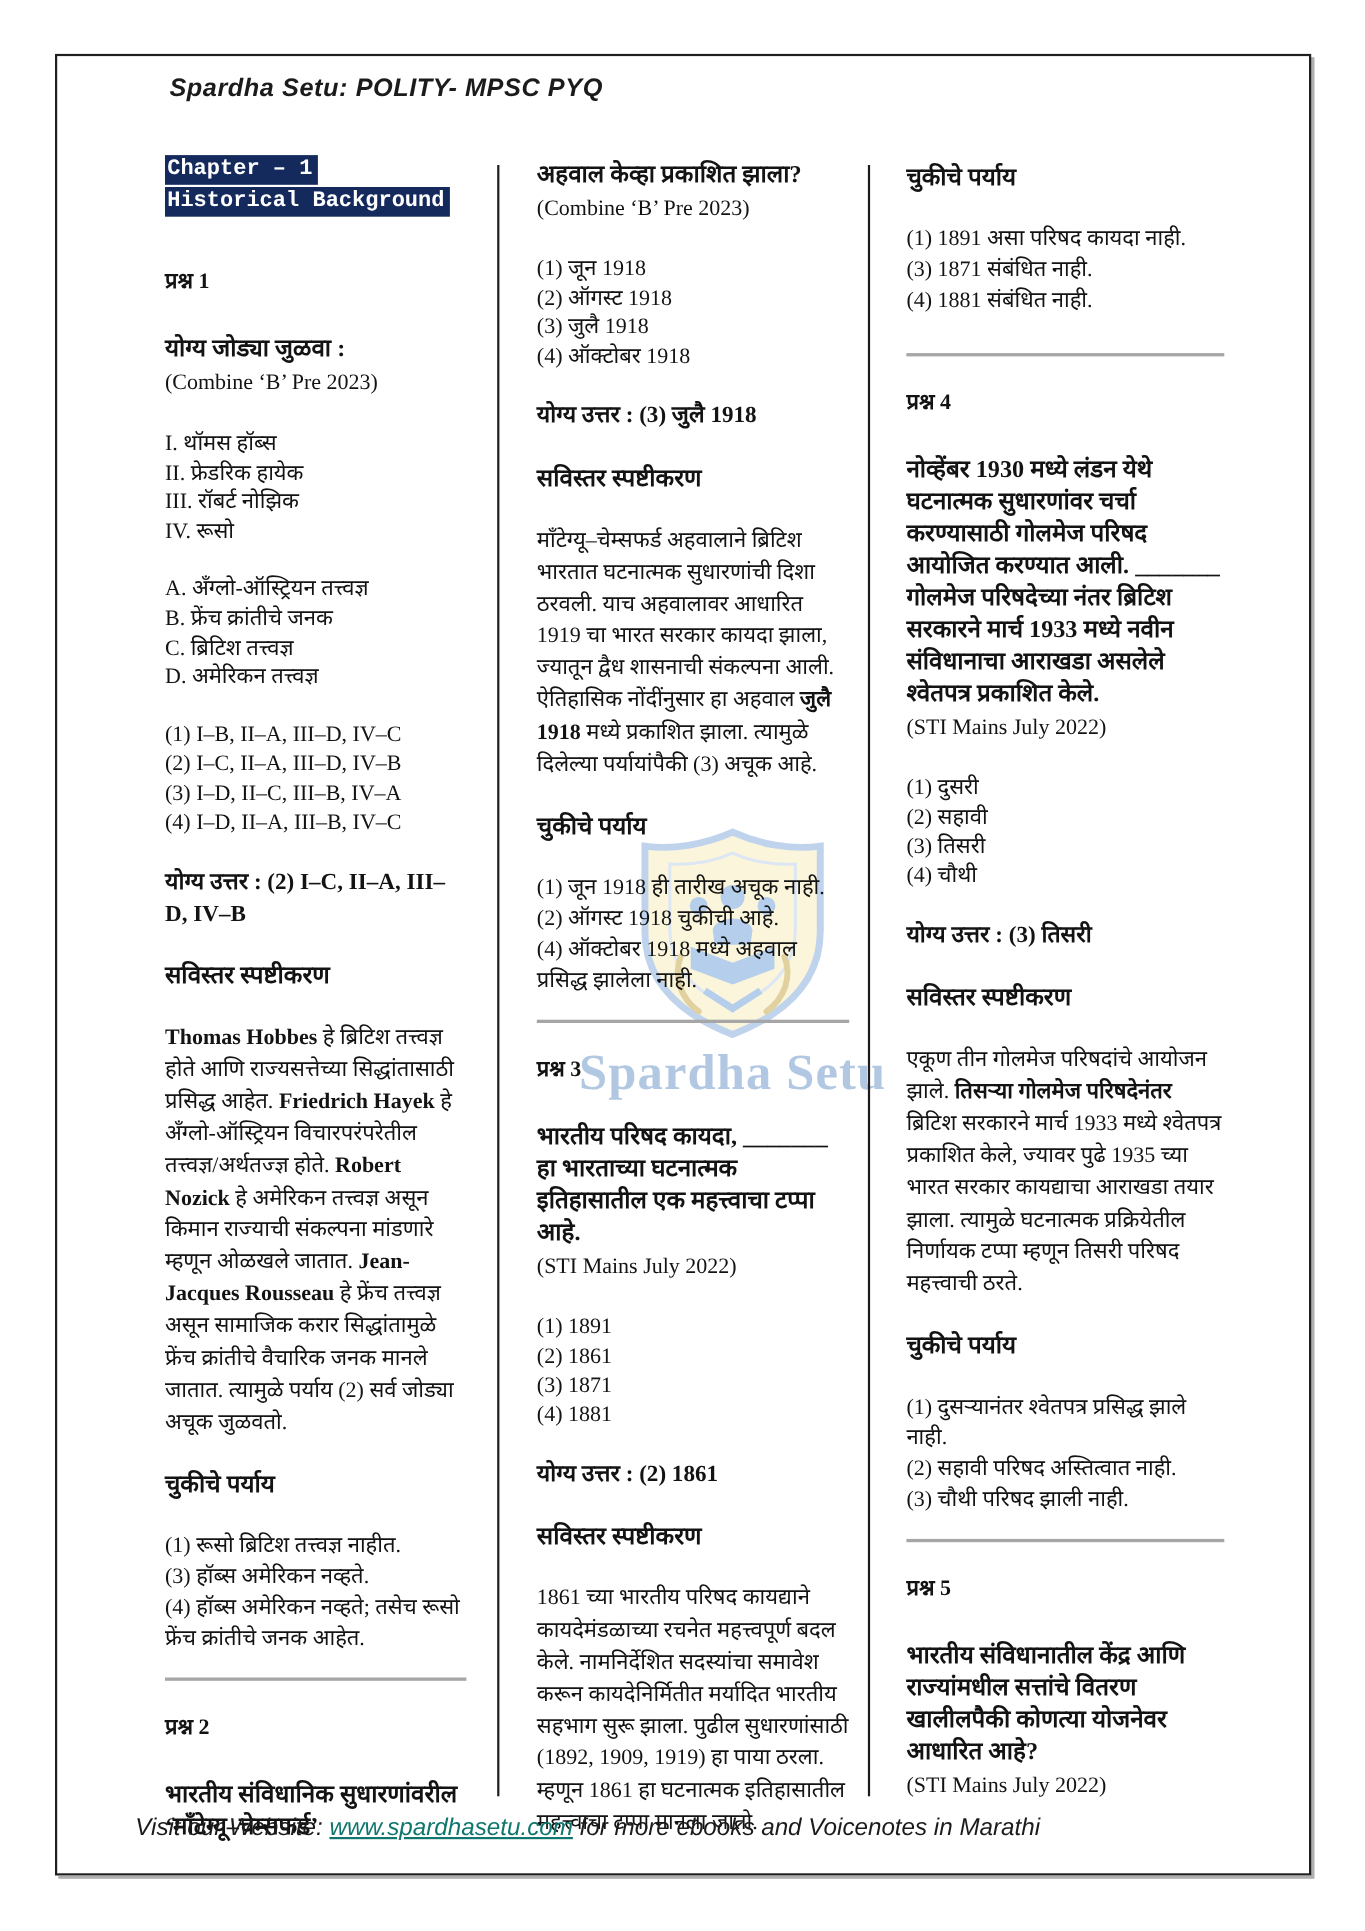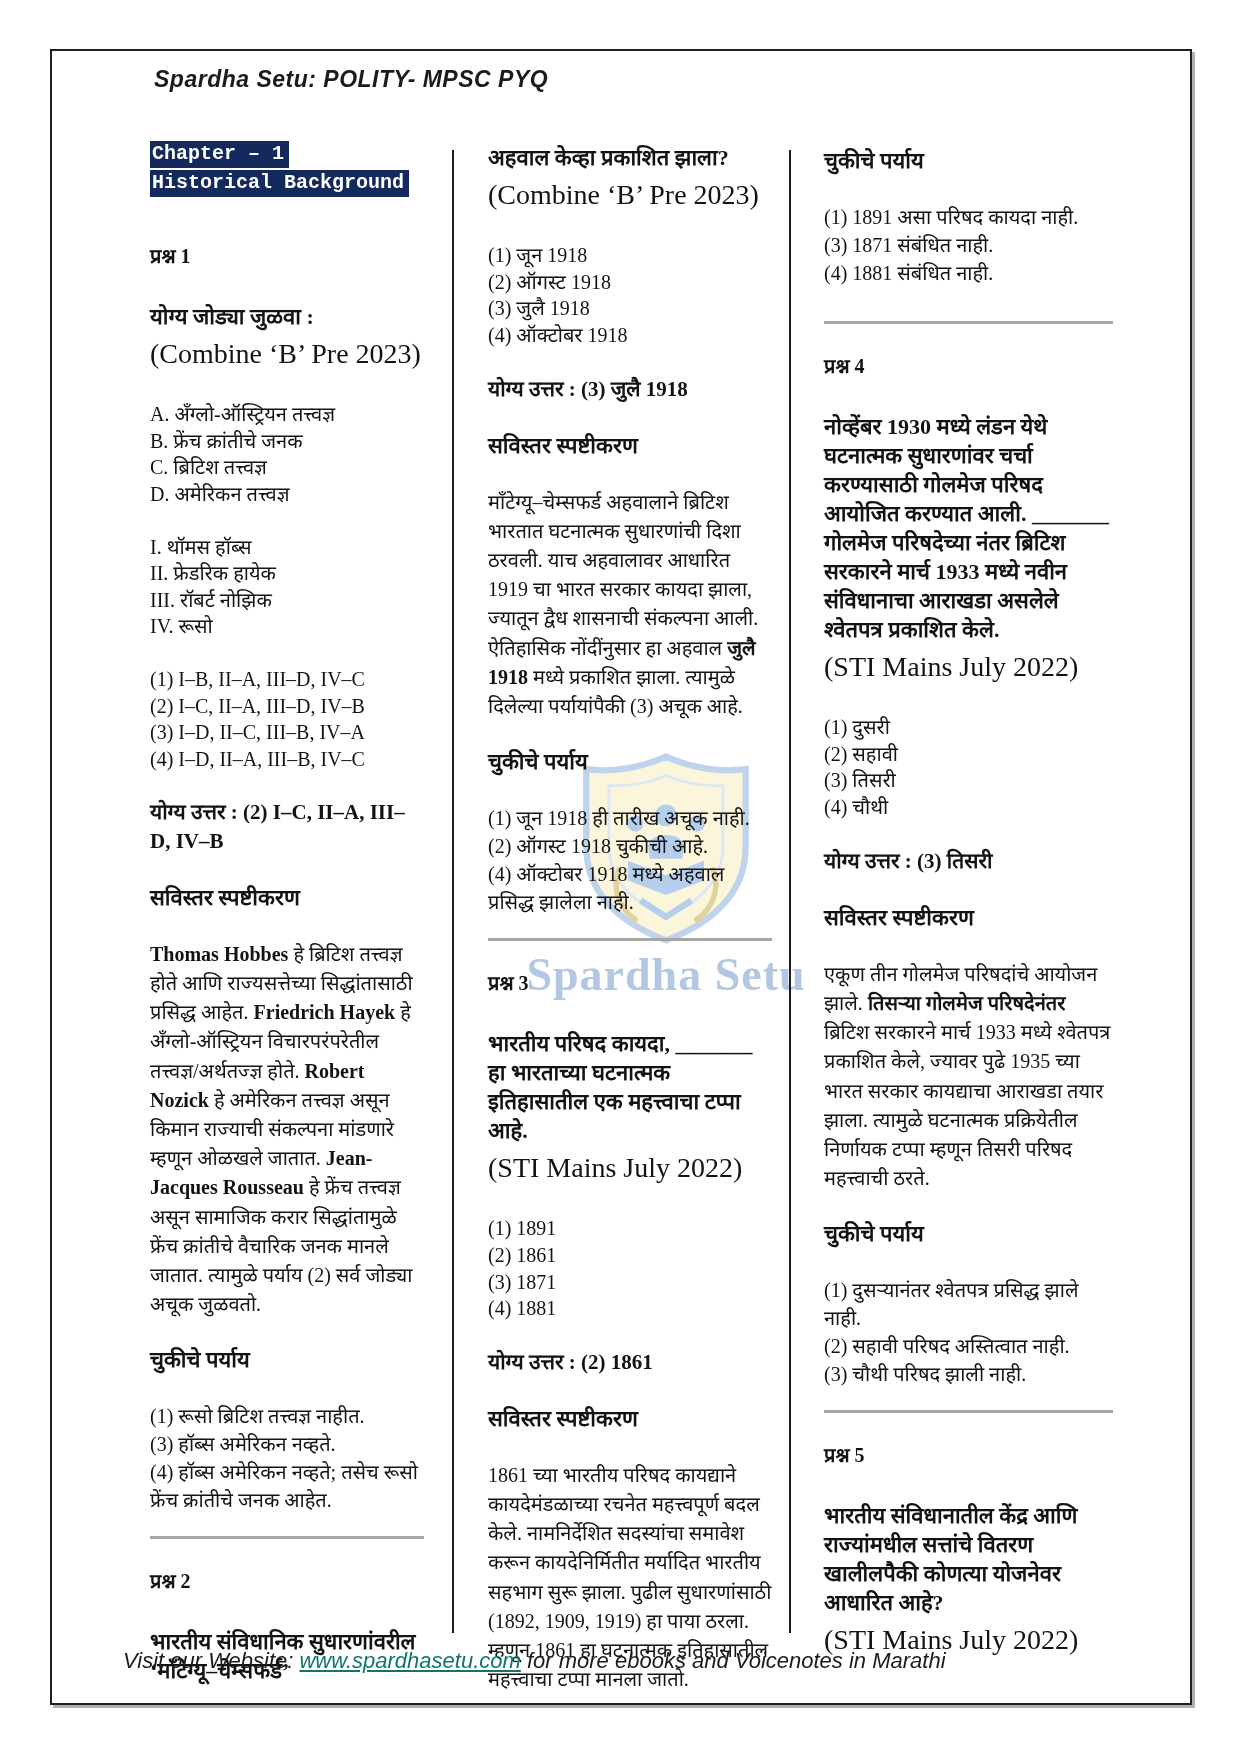--- a/index.html
+++ b/index.html
@@ -34,21 +34,21 @@
   .vline1{left:452px;}
   .vline2{left:789px;}
   
   .chapter-box{margin-bottom:44px;font-family:Liberation Mono, monospace;}
   .chapter-line{
     display:inline-block;background:#152a5c;color:#ffffff;font-weight:bold;
     font-size:20px;line-height:1.3;padding:0 5px 1px 2px;margin-bottom:1px;
   }
   .q-label{font-weight:bold;font-size:20px;margin:4px 0 32px 0;}
   .q-title{font-weight:bold;font-size:22px;line-height:1.32;margin:0 0 3px 0;}
-  .source{font-size:28px;margin:0 0 28px 0;}
+  .source{font-size:20px;margin:0 0 28px 0;}
   .opt-list{margin:0 0 26px 0;}
   .opt{font-size:20px;line-height:1.33;}
   .answer{font-weight:bold;font-size:21px;line-height:1.35;margin:0 0 28px 0;}
   .sec-head{font-weight:bold;font-size:22px;margin:0 0 26px 0;}
   .para{font-size:20px;line-height:1.46;margin:16px 0 26px 0;}
   .wrong-list{margin:0 0 18px 0;}
   .wrong-list .opt{line-height:1.4;}
   .hr{height:3px;background:#a6a6a6;border:none;margin:22px 0 28px 0;}
   .doc-footer{
     position:absolute;left:123px;top:1648px;z-index:3;
@@ -89,34 +89,34 @@
     <div class="chapter-box">
       <span class="chapter-line">Chapter – 1</span><br>
       <span class="chapter-line">Historical Background</span>
     </div>
 
     <div class="q-label">प्रश्न 1</div>
     <div class="q-title">योग्य जोड्या जुळवा :</div>
     <div class="source">(Combine ‘B’ Pre 2023)</div>
 
     <div class="opt-list">
+      <div class="opt">I. थॉमस हॉब्स</div>
+      <div class="opt">II. फ्रेडरिक हायेक</div>
+      <div class="opt">III. रॉबर्ट नोझिक</div>
+      <div class="opt">IV. रूसो</div>
+    </div>
+
+    <div class="opt-list">
       <div class="opt">A. अँग्लो-ऑस्ट्रियन तत्त्वज्ञ</div>
       <div class="opt">B. फ्रेंच क्रांतीचे जनक</div>
       <div class="opt">C. ब्रिटिश तत्त्वज्ञ</div>
       <div class="opt">D. अमेरिकन तत्त्वज्ञ</div>
     </div>
 
     <div class="opt-list">
-      <div class="opt">I. थॉमस हॉब्स</div>
-      <div class="opt">II. फ्रेडरिक हायेक</div>
-      <div class="opt">III. रॉबर्ट नोझिक</div>
-      <div class="opt">IV. रूसो</div>
-    </div>
-
-    <div class="opt-list">
       <div class="opt">(1) I–B, II–A, III–D, IV–C</div>
       <div class="opt">(2) I–C, II–A, III–D, IV–B</div>
       <div class="opt">(3) I–D, II–C, III–B, IV–A</div>
       <div class="opt">(4) I–D, II–A, III–B, IV–C</div>
     </div>
 
     <div class="answer">योग्य उत्तर : (2) I–C, II–A, III–D, IV–B</div>
     <div class="sec-head">सविस्तर स्पष्टीकरण</div>
     <div class="para"><span style="font-weight: bold;">Thomas Hobbes</span><span> हे ब्रिटिश तत्त्वज्ञ होते आणि राज्यसत्तेच्या सिद्धांतासाठी प्रसिद्ध आहेत. </span><span style="font-weight: bold;">Friedrich Hayek</span><span> हे अँग्लो-ऑस्ट्रियन विचारपरंपरेतील तत्त्वज्ञ/अर्थतज्ज्ञ होते. </span><span style="font-weight: bold;">Robert Nozick</span><span> हे अमेरिकन तत्त्वज्ञ असून किमान राज्याची संकल्पना मांडणारे म्हणून ओळखले जातात. </span><span style="font-weight: bold;">Jean-Jacques Rousseau</span><span> हे फ्रेंच तत्त्वज्ञ असून सामाजिक करार सिद्धांतामुळे फ्रेंच क्रांतीचे वैचारिक जनक मानले जातात. त्यामुळे पर्याय (2) सर्व जोड्या अचूक जुळवतो.</span></div>
 

